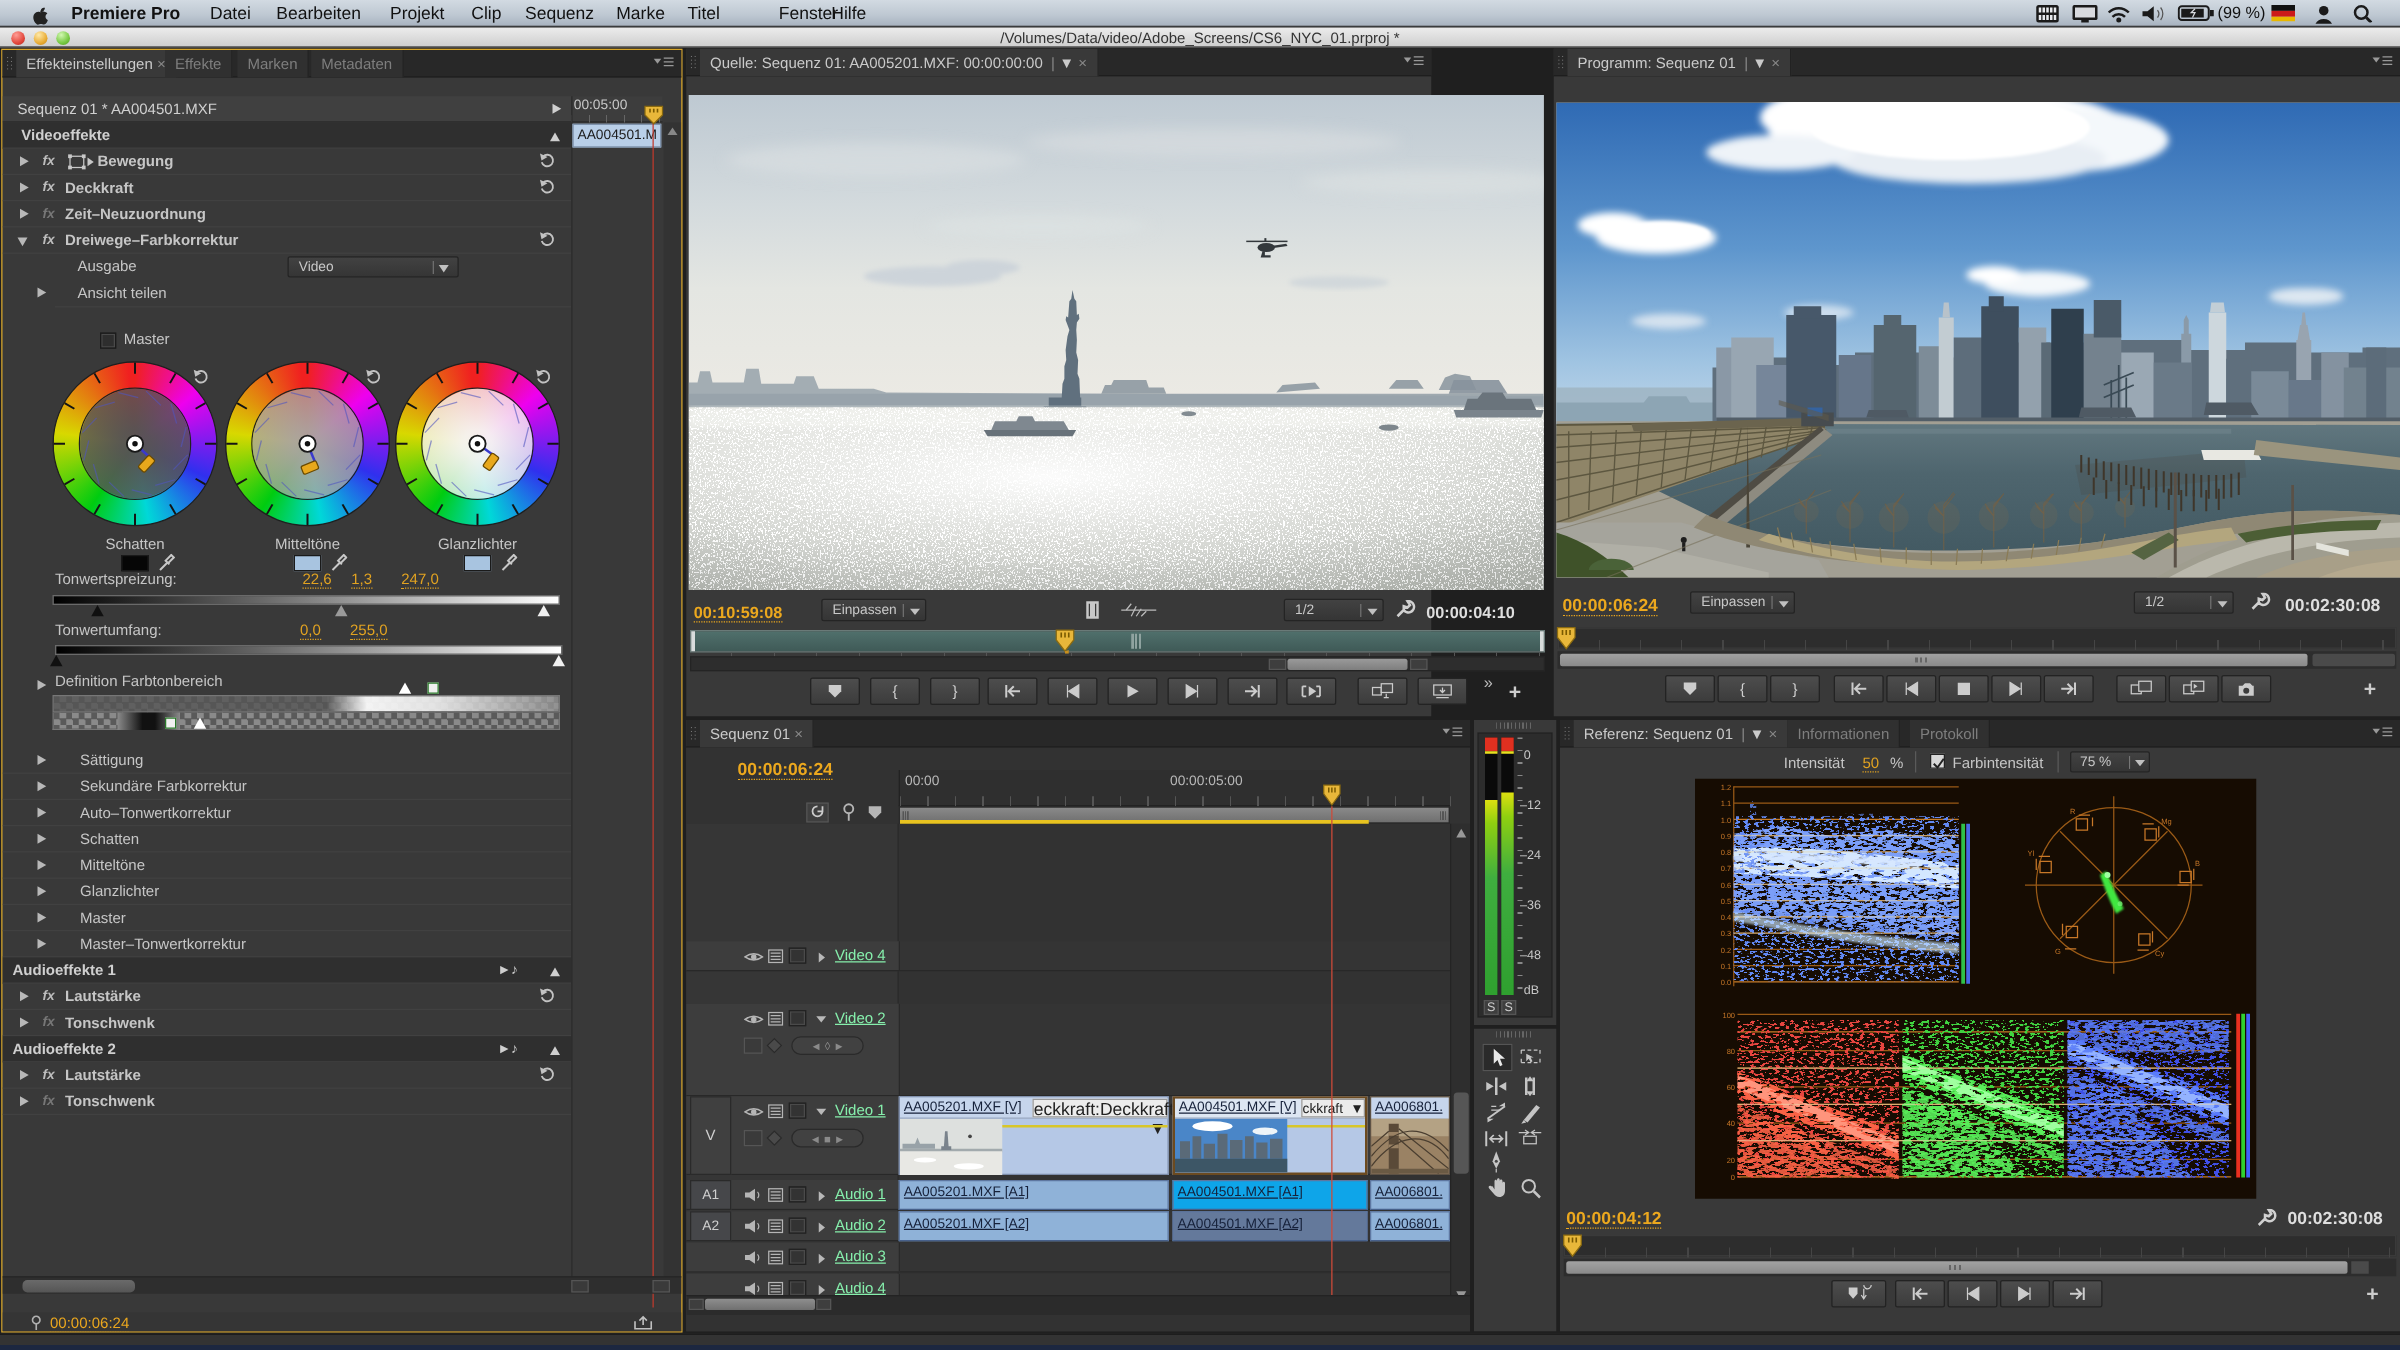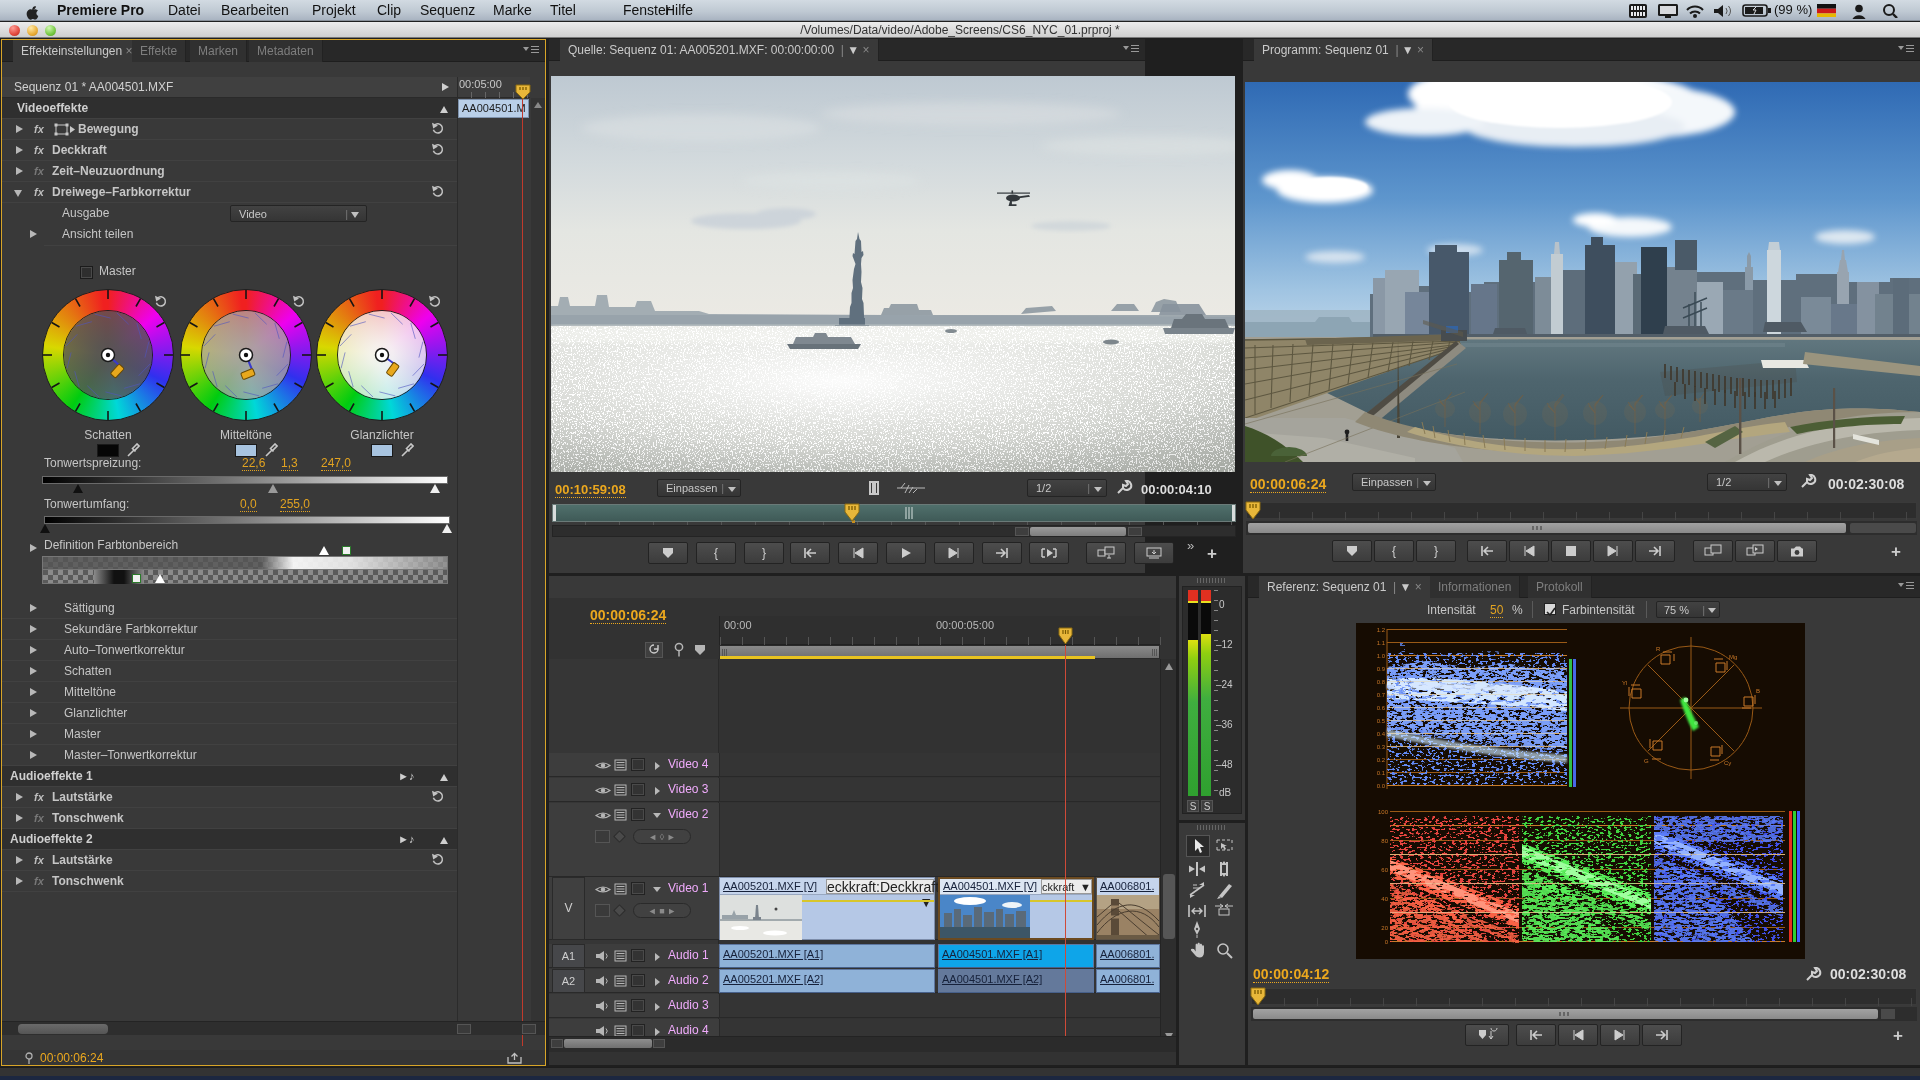--- a/index.html
+++ b/index.html
@@ -45,21 +45,21 @@
 .mk-w { position:absolute; width:0; height:0; border-bottom:9px solid #f0f0f0; border-left:5px solid transparent; border-right:5px solid transparent; }
 .mk-b { position:absolute; width:0; height:0; border-bottom:9px solid #101010; border-left:5px solid transparent; border-right:5px solid transparent; }
 .mk-g { position:absolute; width:0; height:0; border-bottom:9px solid #9a9a9a; border-left:5px solid transparent; border-right:5px solid transparent; }
 .oval { color:#e2a321; border-bottom:1px dotted #e2a321; }
 .pbtn { position:absolute; width:40px; height:22px; background:linear-gradient(#4d4d4d,#3c3c3c); border:1px solid #232323; border-radius:2px; color:#d0d0d0; text-align:center; font-size:12px; line-height:20px; }
 .pbtn svg { position:absolute; left:50%; top:50%; transform:translate(-50%,-50%); }
 
 .trow { position:absolute; left:0; width:611px; height:24px; border-bottom:1px solid #282828; background:#343434; }
 .trow::before { content:""; position:absolute; left:0; top:0; width:170px; height:100%; background:#3d3d3d; border-right:1px solid #292929; }
 .trow .tbox { position:absolute; left:82px; top:5px; width:14px; height:13px; background:#333; border:1px solid #222; box-shadow:inset 0 0 0 1px #4a4a4a; }
-.trow .tname { position:absolute; left:119px; top:4px; font-size:12px; color:#f0abfc; }
+.trow .tname { position:absolute; left:119px; top:4px; font-size:12px; color:#86efac;text-decoration:underline; }
 .aclip { height:24px; background:#8fb2d8; border:1px solid #5e77a0; border-bottom-color:#47608a; }
 .clipname { font-size:11px; color:#16213a; text-decoration:underline; white-space:nowrap; overflow:hidden; }
 
 </style>
 </head>
 <body>
 <div id="stage">
 
   <div id="menubar" class="abs">
     <svg class="abs" style="left:25px;top:3px;" width="15" height="17" viewBox="0 0 15 17">
@@ -927,20 +927,28 @@
               <path d="M2 4 h3 l2 -2 h4 l2 2 h1 v8 H2 z" fill="#ccc"></path>
               <circle cx="8" cy="8" r="2.4" fill="#3c3c3c"></circle>
             </svg>
           </div>
         <span class="abs" style="left:648px;top:2px;color:#ccc;font-size:17px;font-weight:bold;">+</span>
       </div>
     </div>
   </div>
 
   <div id="tlpanel" class="abs panel" style="left:549px;top:576px;width:627px;height:489px;">
+    <div class="tabbar">
+      <div class="grip"></div>
+      <div class="tab" style="left:11px;">Sequenz 01 <span style="color:#888">×</span></div>
+      <div class="pmenu"><svg width="17" height="9">
+            <path d="M1 2 l3 4 3 -4 z" fill="#999"></path>
+            <path d="M9 1.5 h8 M9 4.5 h8 M9 7.5 h8" stroke="#999"></path>
+          </svg></div>
+    </div>
     <div id="tlcontent" class="abs" style="left:0;top:22px;right:0;bottom:0;background:#323232;overflow:hidden;">
       <span class="abs tc-o" style="left:41px;top:9px;font-size:14px;">00:00:06:24</span>
 
       <div class="abs" style="left:170px;top:18px;width:441px;height:29px;background:#2f2f2f;border-left:1px solid #222;border-bottom:1px solid #222;color:#b9b9b9;font-size:11px;">
         <span class="abs" style="left:4px;top:3px;">00:00</span>
         <span class="abs" style="left:216px;top:3px;">00:00:05:00</span>
         <div class="abs" style="left:0;top:21px;width:441px;height:8px;background:repeating-linear-gradient(90deg,#555 0 1px,transparent 1px 22px);"></div>
       </div>
 
       <div class="abs" style="left:96px;top:44px;width:18px;height:16px;background:#3f3f3f;border:1px solid #555;"><svg width="16" height="14">
@@ -966,33 +974,20 @@
             <path d="M1 5.5 Q8 0.5 15 5.5 Q8 10.5 1 5.5 Z" fill="none" stroke="#b5b5b5" stroke-width="1.2"></path>
             <circle cx="8" cy="5.5" r="2.2" fill="#b5b5b5"></circle>
           </svg>
           <svg class="abs" style="left:65px;top:6px;" width="13" height="12">
             <rect x="1" y="1" width="11" height="10" fill="none" stroke="#b5b5b5"></rect>
             <path d="M2.5 3.5 h8 M2.5 6 h8 M2.5 8.5 h8" stroke="#b5b5b5"></path>
           </svg>
           <div class="tbox"></div>
           <div class="tri-r" style="left:106px;top:9px;border-left-width:5px;"></div>
           <span class="tname">Video 4</span>
-        </div>
-      <div class="trow" style="top:180px;">
-          <svg class="abs" style="left:46px;top:7px;" width="16" height="11">
-            <path d="M1 5.5 Q8 0.5 15 5.5 Q8 10.5 1 5.5 Z" fill="none" stroke="#b5b5b5" stroke-width="1.2"></path>
-            <circle cx="8" cy="5.5" r="2.2" fill="#b5b5b5"></circle>
-          </svg>
-          <svg class="abs" style="left:65px;top:6px;" width="13" height="12">
-            <rect x="1" y="1" width="11" height="10" fill="none" stroke="#b5b5b5"></rect>
-            <path d="M2.5 3.5 h8 M2.5 6 h8 M2.5 8.5 h8" stroke="#b5b5b5"></path>
-          </svg>
-          <div class="tbox"></div>
-          <div class="tri-r" style="left:106px;top:9px;border-left-width:5px;"></div>
-          <span class="tname">Video 3</span>
         </div>
       <div class="trow" style="top:205px;height:74px;">
         <svg class="abs" style="left:46px;top:7px;" width="16" height="11">
             <path d="M1 5.5 Q8 0.5 15 5.5 Q8 10.5 1 5.5 Z" fill="none" stroke="#b5b5b5" stroke-width="1.2"></path>
             <circle cx="8" cy="5.5" r="2.2" fill="#b5b5b5"></circle>
           </svg>
           <svg class="abs" style="left:65px;top:6px;" width="13" height="12">
             <rect x="1" y="1" width="11" height="10" fill="none" stroke="#b5b5b5"></rect>
             <path d="M2.5 3.5 h8 M2.5 6 h8 M2.5 8.5 h8" stroke="#b5b5b5"></path>
           </svg>

